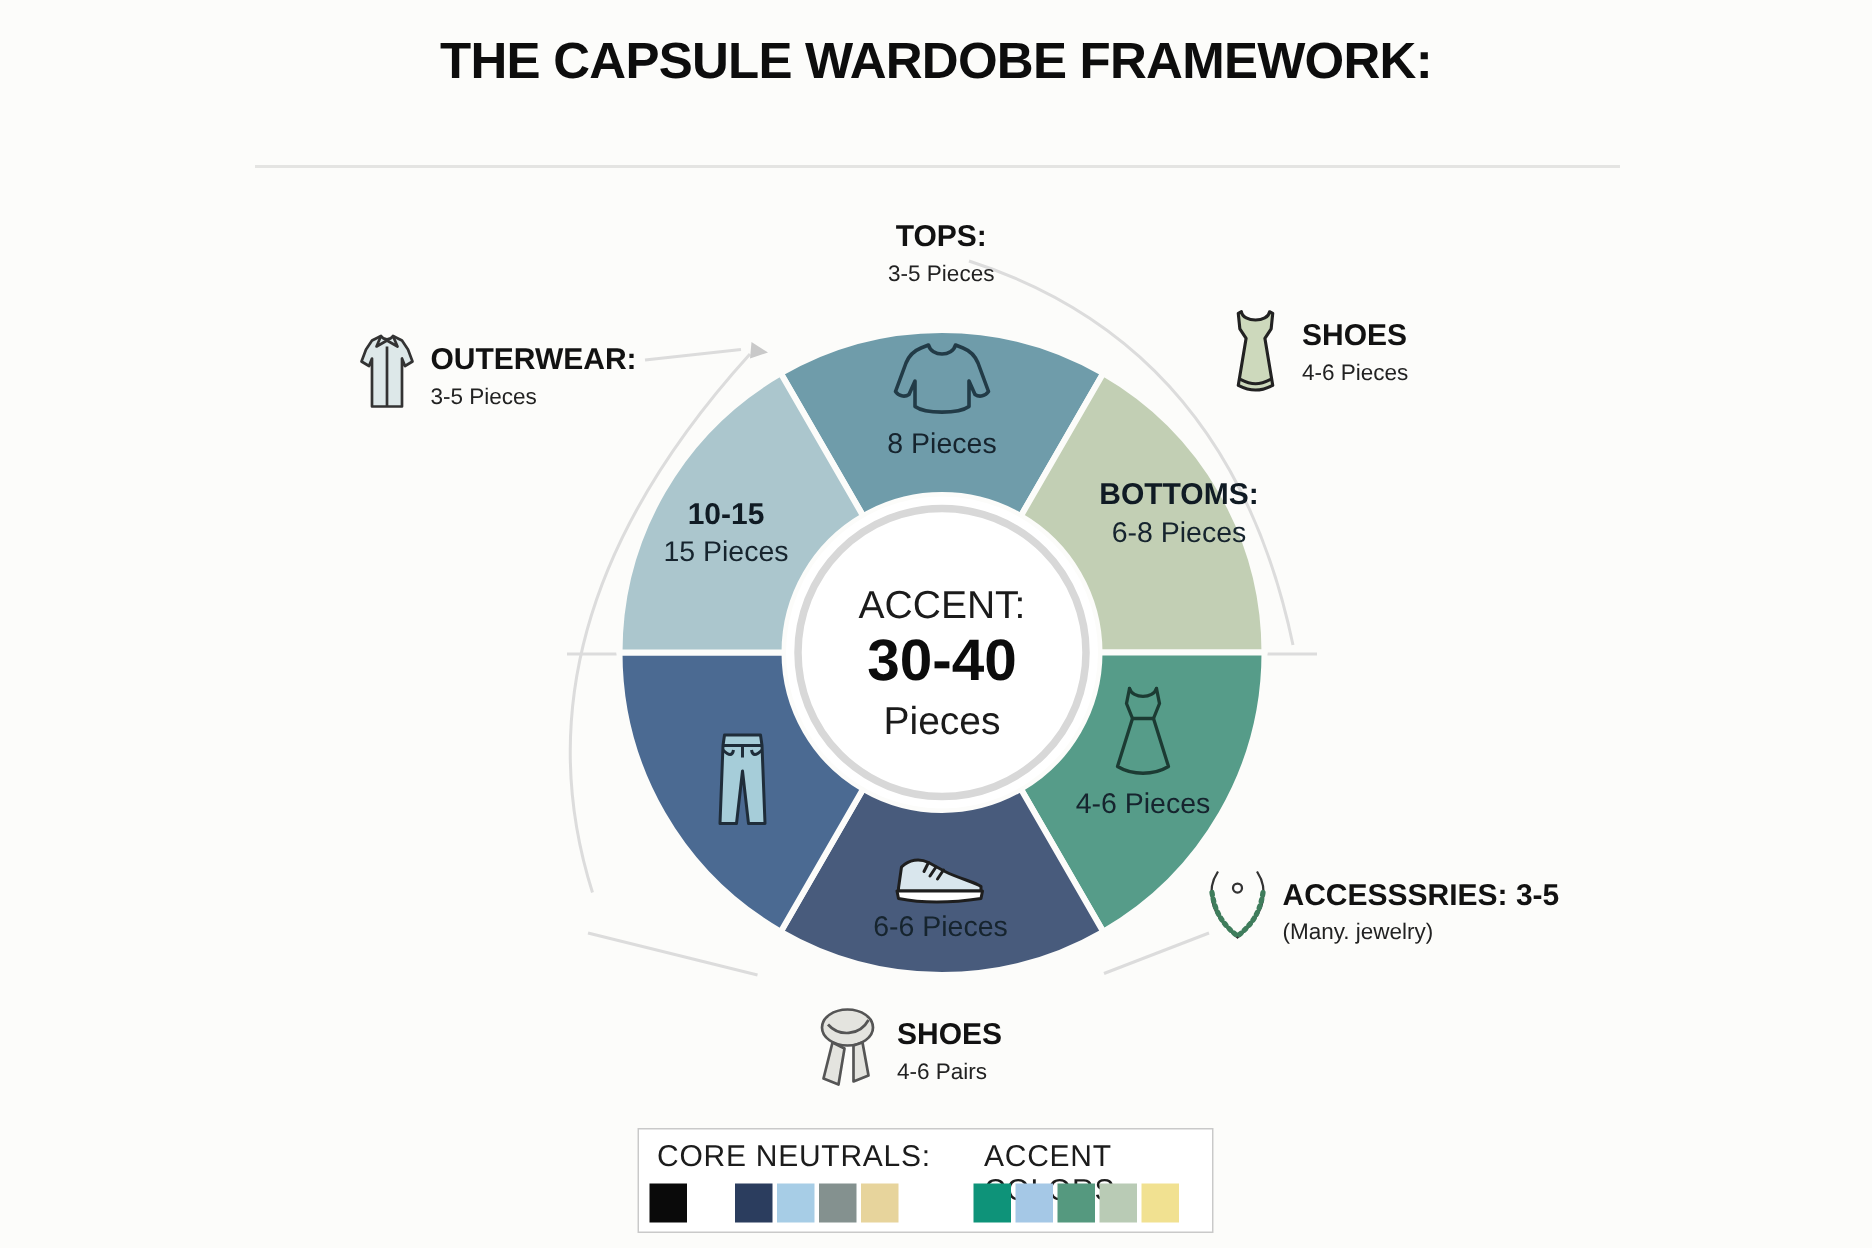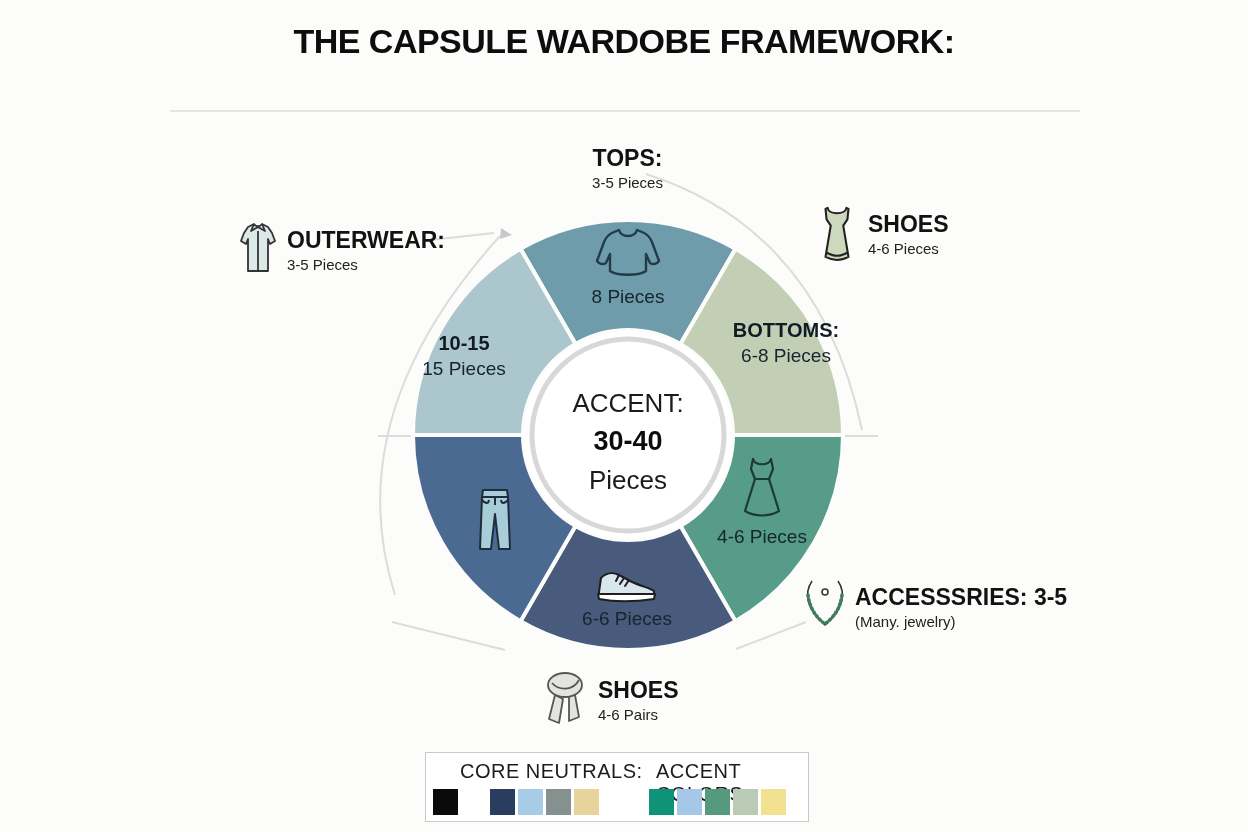--- a/index.html
+++ b/index.html
@@ -6,31 +6,31 @@
   body { font-family:"Liberation Sans", sans-serif; background:#ffffff; }
   #canvas { position:relative; width:1248px; height:832px; background:#fcfcfa; overflow:hidden; }
 
   .page-title { position:absolute; top:22px; left:0; width:100%; text-align:center;
     font-size:34px; font-weight:bold; letter-spacing:-0.5px; color:#0d0d0d; }
   .page-subtitle { position:absolute; top:66px; left:0; width:100%; text-align:center;
     font-size:27px; font-weight:bold; color:#111; }
   .title-rule { position:absolute; top:110px; left:170px; width:910px; height:2px; background:#e4e4e2; }
 
   .callout { position:absolute; color:#121212; }
-  .callout .name { font-size:23px; font-weight:bold; line-height:24px; }
+  .callout .name { font-size:20px; font-weight:bold; line-height:24px; }
   .callout .count { font-size:15px; line-height:25px; color:#222; }
   .center-text { text-align:center; }
 
   .seg-label { position:absolute; text-align:center; color:#16242e; }
   .seg-label .name { font-size:20px; font-weight:bold; line-height:25px; color:#101b24; }
   .seg-label .count { font-size:19px; line-height:25px; }
 
   .donut-center { position:absolute; left:528px; top:388px; width:200px; text-align:center; color:#1b1b1b; }
   .donut-center .t1 { font-size:26px; line-height:30px; }
-  .donut-center .t2 { font-size:27px; font-weight:bold; line-height:46px; color:#0c0c0c; }
+  .donut-center .t2 { font-size:39px; font-weight:bold; line-height:46px; color:#0c0c0c; }
   .donut-center .t3 { font-size:26px; line-height:32px; }
 
   .legend { position:absolute; left:425px; top:752px; width:384px; height:70px;
     background:#ffffff; border:1px solid #c9c9c9; }
   .legend .group-label { position:absolute; top:7px; font-size:20px; letter-spacing:0.5px; color:#1c1c1c; }
   .legend .swatch { position:absolute; top:36px; width:25px; height:26px; }
 
   .icon-abs { position:absolute; }
   svg { display:block; }
 </style>
@@ -98,21 +98,21 @@
     <div class="t3">Pieces</div>
   </div>
 
   <div class="seg-label" style="left:563px; top:284px; width:130px;">
     <div class="count">8 Pieces</div>
   </div>
   <div class="seg-label" style="left:700px; top:318px; width:172px;">
     <div class="name">BOTTOMS:</div>
     <div class="count">6-8 Pieces</div>
   </div>
-  <div class="seg-label" style="left:399px; top:331px; width:130px;">
+  <div class="seg-label" style="left:419px; top:331px; width:130px;">
     <div class="name">10-15</div>
     <div class="count">15 Pieces</div>
   </div>
   <div class="seg-label" style="left:697px; top:524px; width:130px;">
     <div class="count">4-6 Pieces</div>
   </div>
   <div class="seg-label" style="left:562px; top:606px; width:130px;">
     <div class="count">6-6 Pieces</div>
   </div>
 
@@ -162,21 +162,21 @@
       <path d="M16,24 L10,48 L20,52 L24,28 Z"></path>
       <path d="M30,26 L30,50 L40,46 L36,24 Z"></path>
     </g>
   </svg>
   <div class="callout" style="left:598px; top:678px;">
     <div class="name">SHOES</div>
     <div class="count">4-6 Pairs</div>
   </div>
 
   <div class="legend">
-    <div class="group-label" style="left:12px;margin-left:22px;">CORE NEUTRALS:</div>
+    <div class="group-label" style="left:12px;">CORE NEUTRALS:</div>
     <div class="group-label" style="left:230px;">ACCENT COLORS</div>
 
     <div class="swatch" style="left: 7px; background-color: rgb(10, 10, 10);"></div>
     <div class="swatch" style="left: 64px; background-color: rgb(43, 61, 94);"></div>
     <div class="swatch" style="left: 92px; background-color: rgb(167, 205, 230);"></div>
     <div class="swatch" style="left: 120px; background-color: rgb(132, 145, 143);"></div>
     <div class="swatch" style="left: 148px; background-color: rgb(231, 212, 156);"></div>
 
     <div class="swatch" style="left: 223px; background-color: rgb(14, 147, 121);"></div>
     <div class="swatch" style="left: 251px; background-color: rgb(165, 200, 230);"></div>

